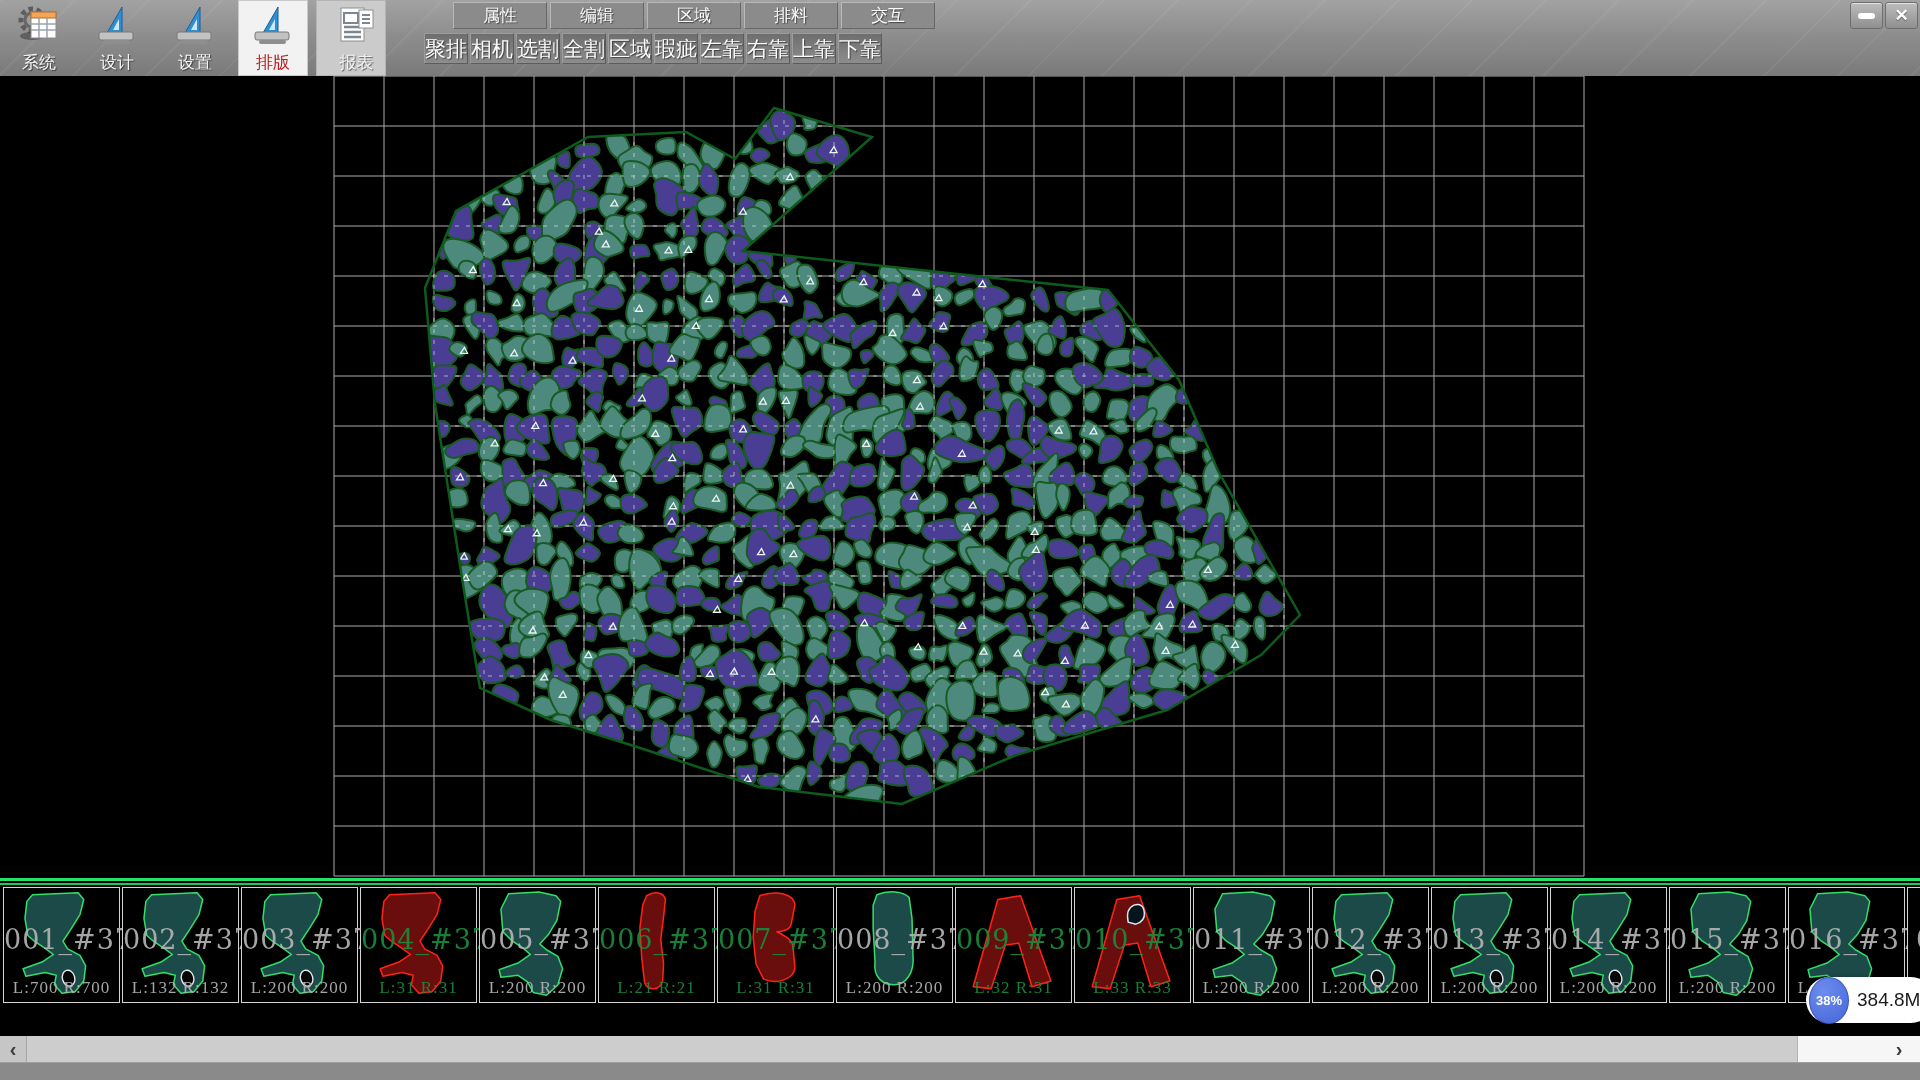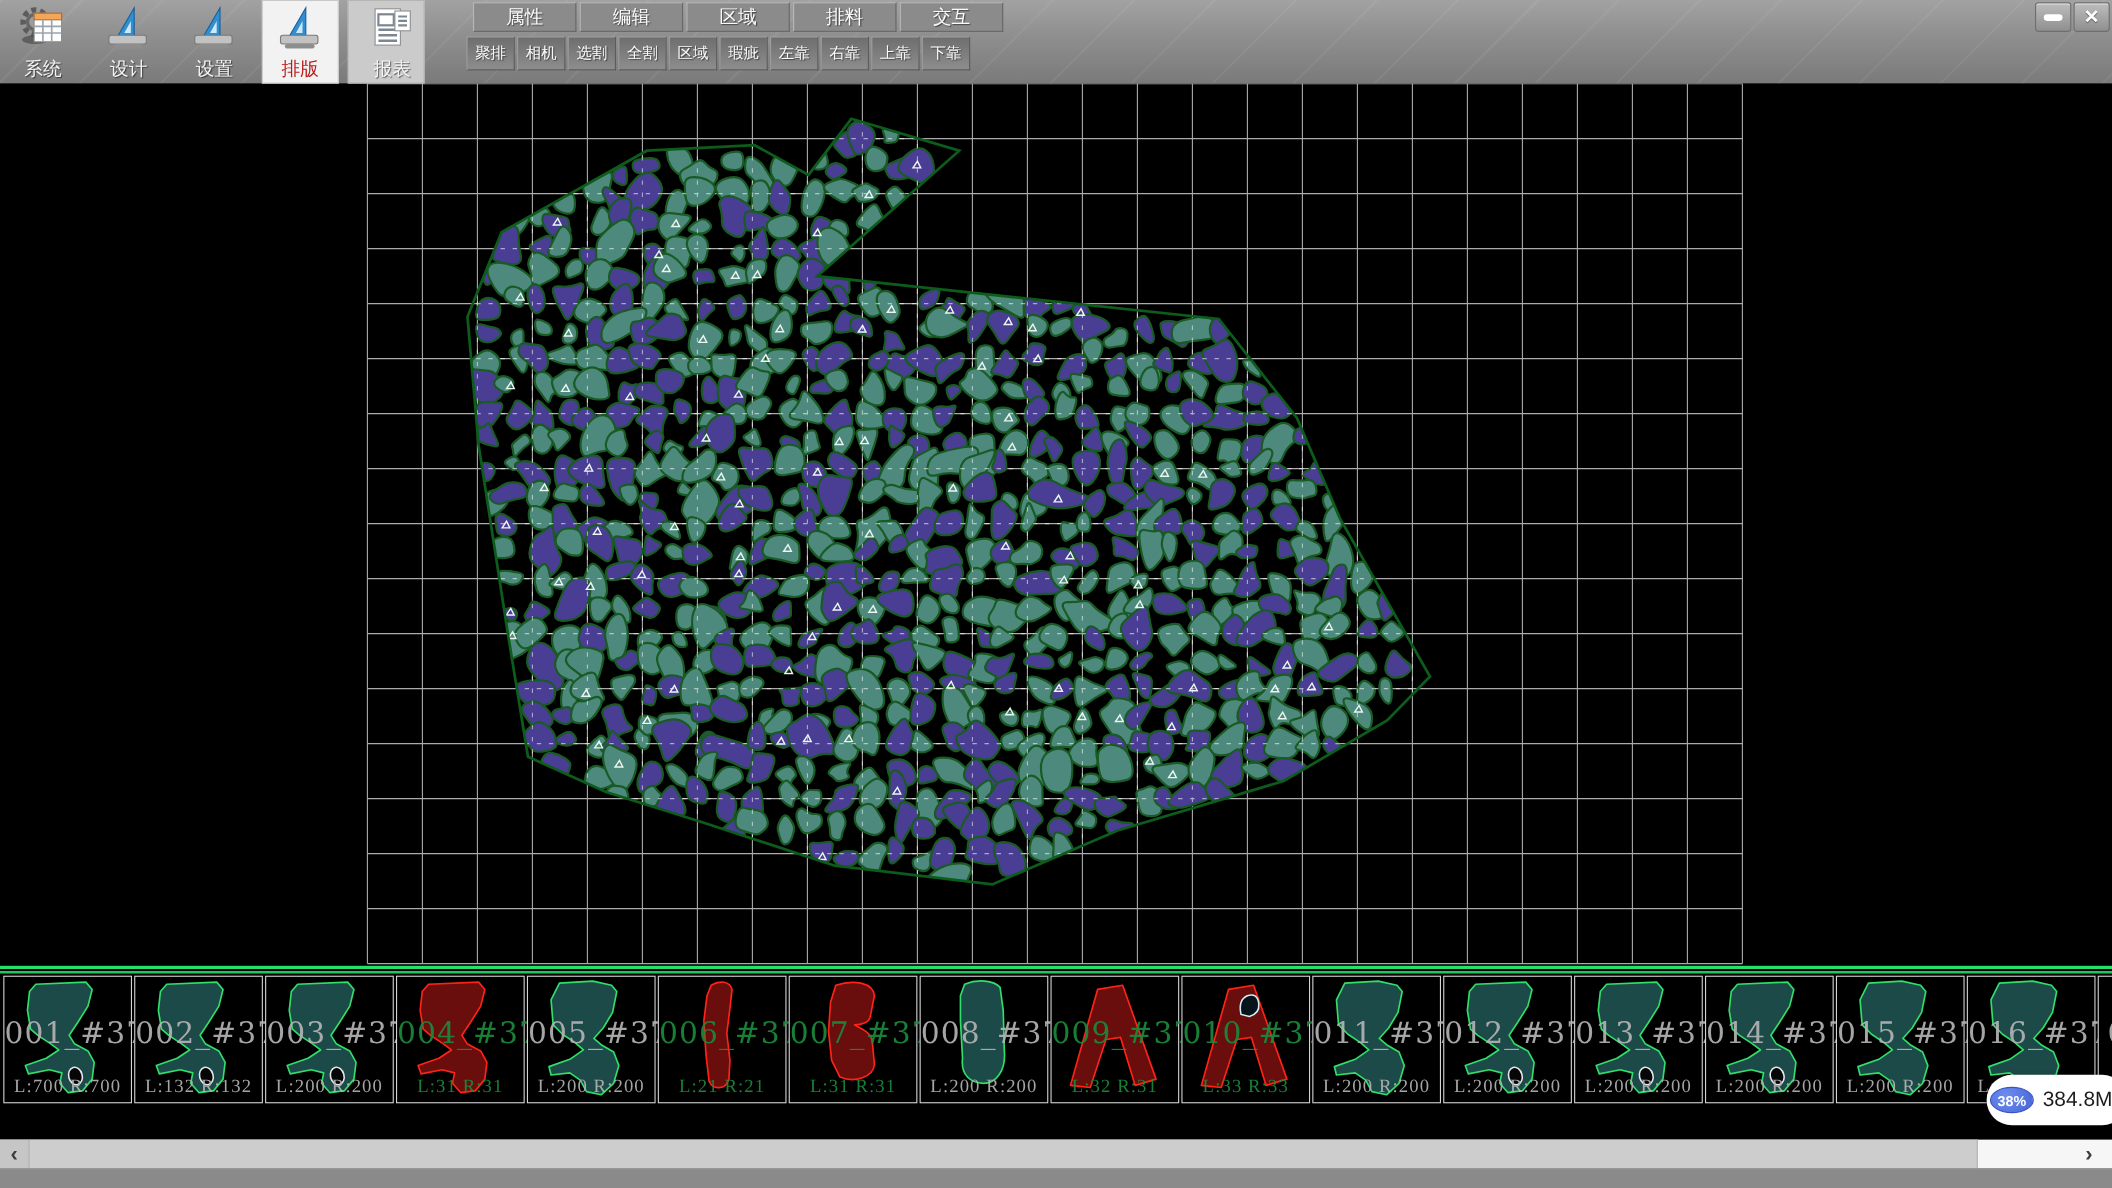--- a/index.html
+++ b/index.html
@@ -13,29 +13,29 @@
   .titlebar::after{content:"";position:absolute;inset:0;pointer-events:none;
     background:repeating-linear-gradient(135deg,rgba(255,255,255,.05) 0 2px,transparent 2px 52px);}
   #modules{position:absolute;left:4px;top:0;height:76px;display:flex;z-index:2;}
   .module-btn{width:70px;height:76px;margin-right:8px;display:flex;flex-direction:column;
     align-items:center;justify-content:flex-start;padding-top:3px;box-sizing:border-box;cursor:default;}
   .module-btn .mico{width:46px;height:46px;}
   .module-btn .mlabel{font-size:17px;color:#f4f4f4;text-shadow:1px 1px 1px rgba(0,0,0,.55);margin-top:2px;}
   .module-btn.active{background:#f2f2f2;box-shadow:inset 0 0 0 1px #c9c9c9;}
   .module-btn.active .mlabel{color:#b91c1c;text-shadow:none;}
   .module-btn.lightbg{background:#cbcbcb;box-shadow:inset 0 0 0 1px #b4b4b4;padding-left:11px;}
-  #tabs{position:absolute;left:430px;top:2px;display:flex;z-index:2;}
+  #tabs{position:absolute;left:453px;top:2px;display:flex;z-index:2;}
   .tab-btn{width:94px;height:27px;margin-right:3px;background:#8b8b8b;
     border:1px solid;border-color:#b8b8b8 #676767 #676767 #b8b8b8;box-sizing:border-box;
     color:#fbfbfb;font-size:17px;display:flex;align-items:center;justify-content:center;
     text-shadow:1px 1px 1px rgba(0,0,0,.5);}
   #tools{position:absolute;left:424px;top:33px;display:flex;z-index:2;}
   .tool-btn{width:44px;height:31px;margin-right:2px;background:linear-gradient(180deg,#6e6e6e,#8d8d8d);
     border:1px solid;border-color:#9c9c9c #5c5c5c #5c5c5c #9c9c9c;box-sizing:border-box;
-    color:#fbfbfb;font-size:14px;display:flex;align-items:center;justify-content:center;
+    color:#fbfbfb;font-size:21px;display:flex;align-items:center;justify-content:center;
     text-shadow:1px 1px 1px rgba(0,0,0,.5);}
   .wincontrols{position:absolute;right:2px;top:2px;display:flex;z-index:3;}
   .winbtn{width:31px;height:25px;margin-left:2px;border:1px solid #6e6e6e;border-radius:3px;
     background:linear-gradient(180deg,#bdbdbd,#8f8f8f);display:flex;align-items:center;justify-content:center;
     box-shadow:inset 0 1px 0 rgba(255,255,255,.55);}
   .min-glyph{display:block;width:17px;height:6px;background:#fff;border-radius:3px;}
   .close-glyph{color:#fff;font-size:17px;font-weight:bold;line-height:1;text-shadow:0 1px 1px #555;}
 
   
   .canvas{position:absolute;left:0;top:76px;width:1920px;height:802px;background:#000;}
@@ -52,21 +52,21 @@
     font-family:"DejaVu Serif",serif;font-size:27px;letter-spacing:1px;opacity:.92;}
   .cell .lr{position:absolute;bottom:4px;left:0;width:100%;text-align:center;
     font-family:Liberation Serif, serif;font-size:17px;letter-spacing:1px;opacity:.92;}
   .cell.partial .num,.cell.partial .lr{text-align:left;padding-left:8px;box-sizing:border-box;}
   .ok-text{color:#b3b3b3;} .def-text{color:#1b8a3c;}
 
   
   .badge{position:absolute;left:1806px;top:977px;height:46px;background:#fff;border-radius:24px;
     display:flex;align-items:center;padding-right:14px;z-index:10;
     box-shadow:0 2px 6px rgba(0,0,0,.4);}
-  .badge-circle{width:40px;height:24px;border-radius:50%;margin:3px 8px 3px 3px;
+  .badge-circle{width:40px;height:47px;border-radius:50%;margin:3px 8px 3px 3px;
     background:radial-gradient(circle at 35% 30%,#6d8cf0,#4565d6);border:1px solid #3a53c0;
     display:flex;align-items:center;justify-content:center;box-sizing:border-box;}
   .badge-circle span{color:#fff;font-size:13px;font-weight:bold;}
   .badge-mem{color:#1c1c1c;font-size:19px;}
 
   
   .hscroll{position:absolute;left:0;top:1036px;width:1920px;height:26px;background:#f6f6f6;}
   .hs-left{position:absolute;left:0;top:0;width:26px;height:26px;background:#c6c6c6;
     border-right:1px solid #a8a8a8;display:flex;align-items:center;justify-content:center;
     color:#3d3d3d;font-size:20px;font-weight:bold;}

